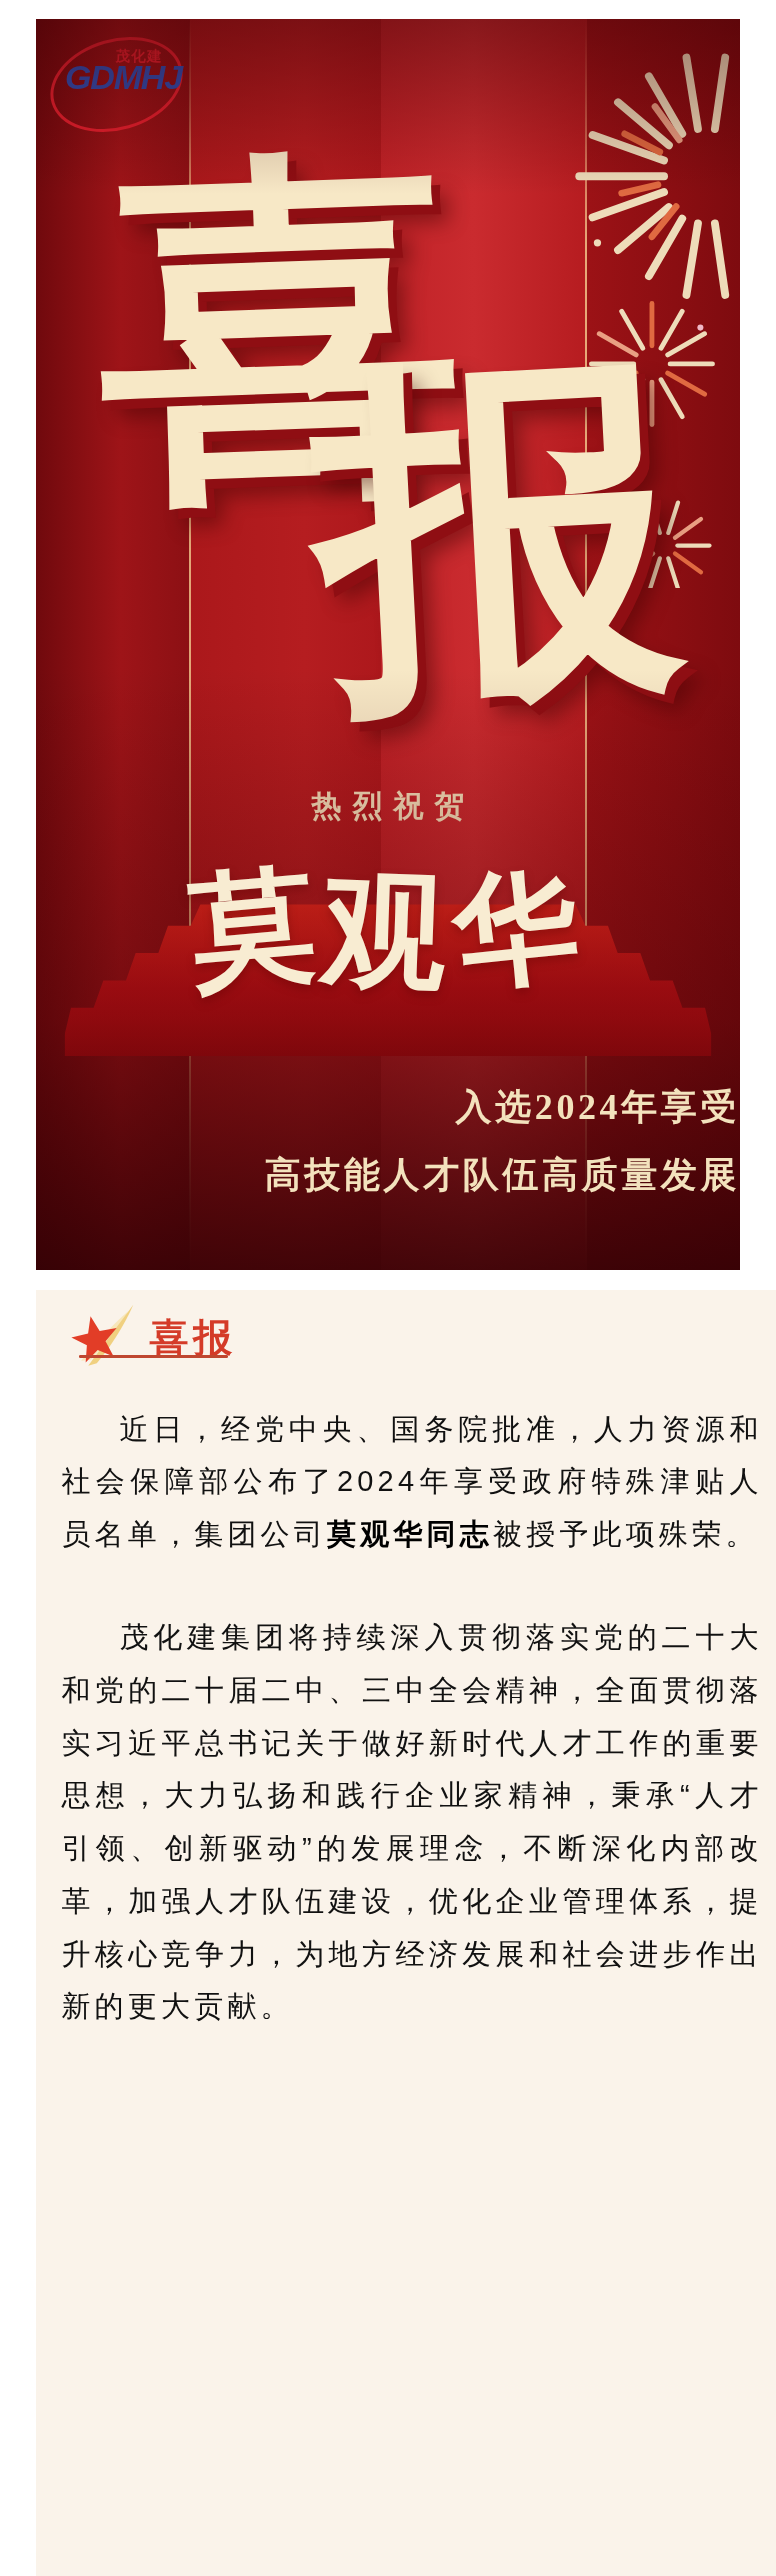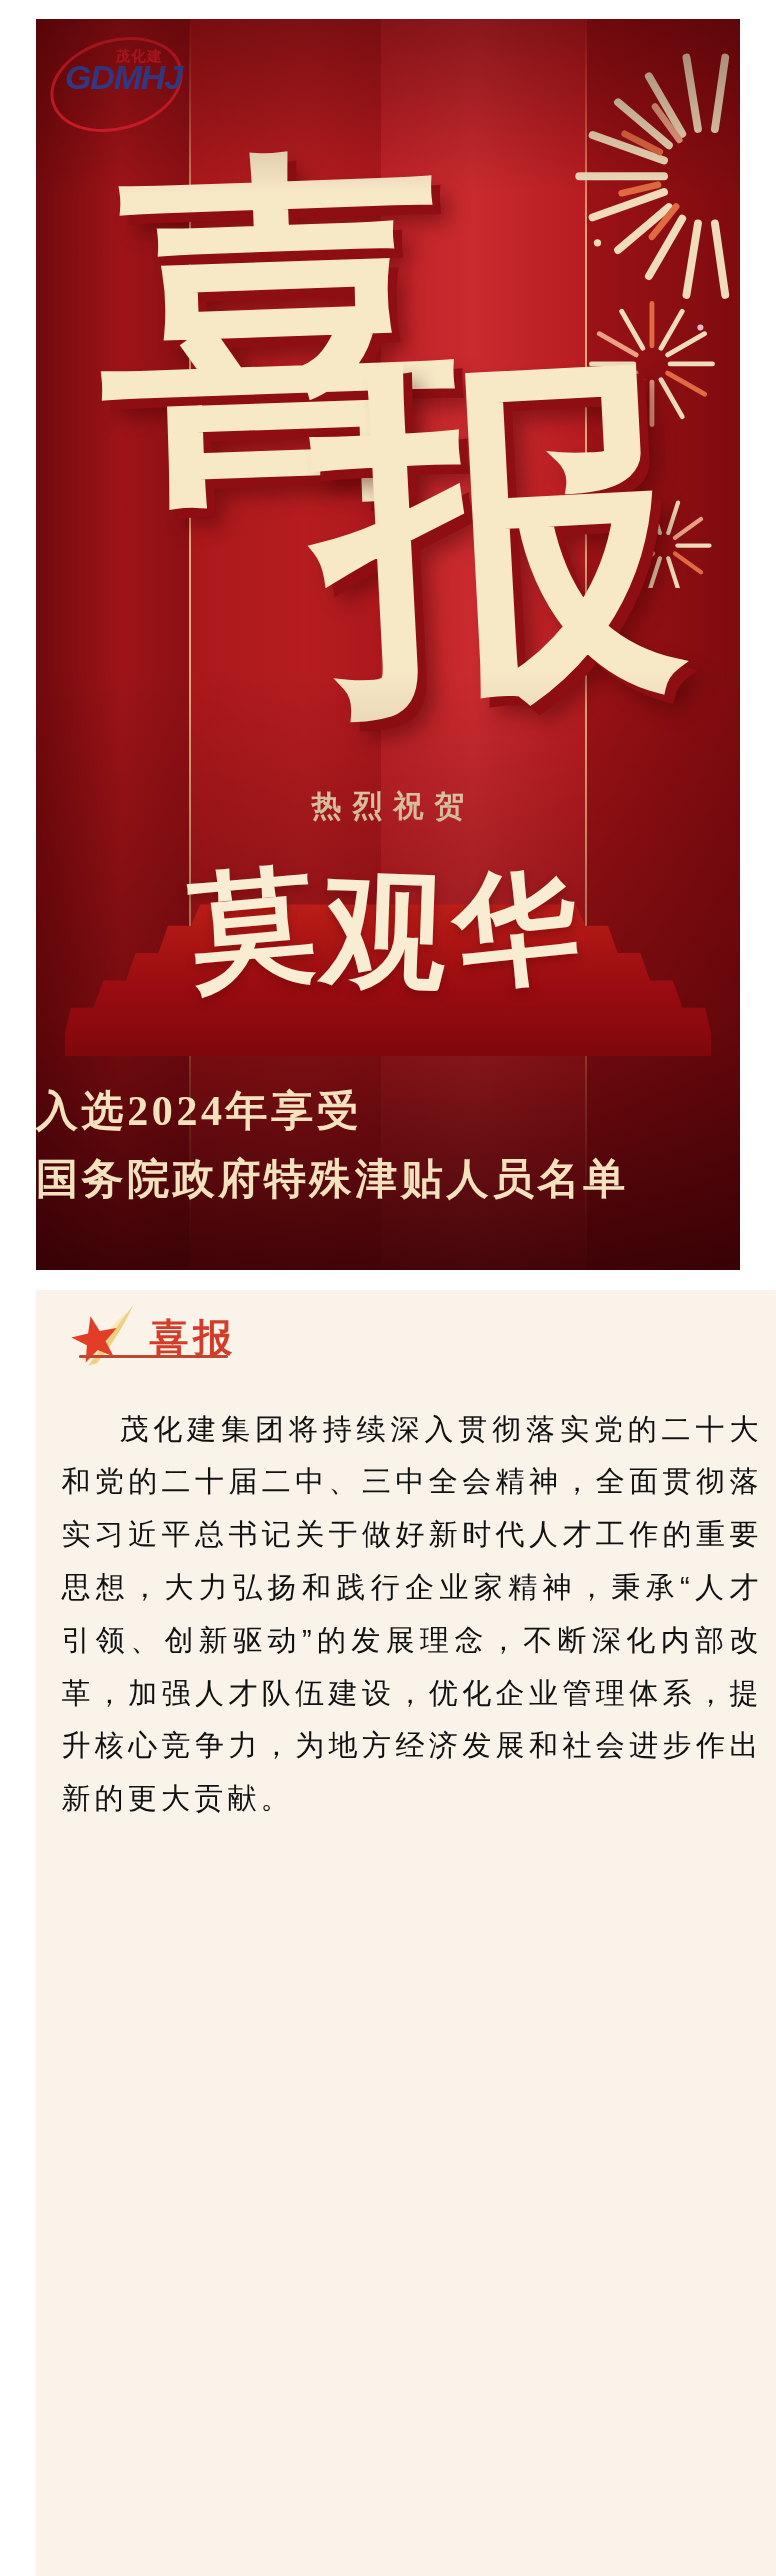--- a/index.html
+++ b/index.html
@@ -47,23 +47,23 @@
   
   .name{position:absolute;left:0;width:100%;top:840px;text-align:center;z-index:5;
     color:#f8ecd2;font-family:"Liberation Serif","DejaVu Serif",serif;font-weight:bold;
     font-size:124px;line-height:1.15;letter-spacing:7.3px;
     text-shadow:0 4.8px 9.7px rgba(90,0,0,.35);}
   .name-char{display:inline-block;}
   .name-char:nth-child(1){transform:rotate(-5deg);}
   .name-char:nth-child(2){transform:rotate(2deg) translateY(3px);}
   .name-char:nth-child(3){transform:rotate(-6deg);}
   
-  .award{position:absolute;left:0;width:100%;text-align:left;z-index:5;
+  .award{position:absolute;left:0;width:100%;text-align:right;z-index:5;
     color:#f3e2bd;font-family:"Liberation Serif","DejaVu Serif",serif;
-    font-weight:bold;font-size:42px;letter-spacing:3.6px;}
+    font-weight:bold;font-size:36px;letter-spacing:3.6px;}
   .award1{top:1064px;}
   .award2{top:1132px;}
   
   .card{position:absolute;left:36px;top:1290px;width:752px;height:1286px;
     background:#faf3ea;overflow:hidden;box-sizing:border-box;padding:7.3px 25.4px 0 25.4px;}
   .section-header{position:relative;height:80px;}
   .star-wrap{position:absolute;left:8.5px;top:2.4px;width:67px;height:70px;}
   .section-title{position:absolute;left:88px;top:13.3px;color:#d43b28;
     font-size:39px;font-weight:bold;letter-spacing:4.8px;}
   .title-underline{position:absolute;left:18px;top:58px;width:149px;height:2.4px;
@@ -152,35 +152,36 @@
 
   <div class="congrats">热烈祝贺</div>
 
   <div class="podium"></div>
 
   <div class="name">
     <span class="name-char">莫</span><span class="name-char">观</span><span class="name-char">华</span>
   </div>
 
   <div class="award award1">入选2024年享受</div>
-  <div class="award award2">国务院政府特殊津贴人员名单</div>
+  <div class="award award2">高技能人才队伍高质量发展</div>
 
   <div class="vignette"></div>
 </div>
 
 <div class="card">
   <div class="section-header">
     <div class="star-wrap">
       <svg width="67" height="70" viewBox="0 0 110 115">
         <path d="M18 100 C40 74, 66 44, 96 18 C76 52, 52 80, 34 98 Z" fill="#f8e7ba"></path>
         <path d="M30 108 C52 78, 80 40, 104 8 C88 44, 66 78, 44 104 Z" fill="#f0d080"></path>
         <polygon points="33.7,26.9 48.7,50.9 76.6,46 58.4,67.7 71.7,92.8 45.4,82.1 25.7,102.6 27.7,74.3 2.2,61.8 29.7,55.0" fill="#e23d27"></polygon>
       </svg>
     </div>
     <div class="section-title">喜报</div>
     <div class="title-underline"></div>
   </div>
 
   <div class="body-text">
+    <p><span>近日，经党中央、国务院批准，人力资源和社会保障部公布了2024年享受政府特殊津贴人员名单，集团公司</span><span class="b">莫观华同志</span><span>被授予此项殊荣。</span></p>
     <p><span>茂化建集团将持续深入贯彻落实党的二十大和党的二十届二中、三中全会精神，全面贯彻落实习近平总书记关于做好新时代人才工作的重要思想，大力弘扬和践行企业家精神，秉承“人才引领、创新驱动”的发展理念，不断深化内部改革，加强人才队伍建设，优化企业管理体系，提升核心竞争力，为地方经济发展和社会进步作出新的更大贡献。</span><span class="b"></span><span></span></p>
   </div>
 </div>
 
 
 </body></html>

